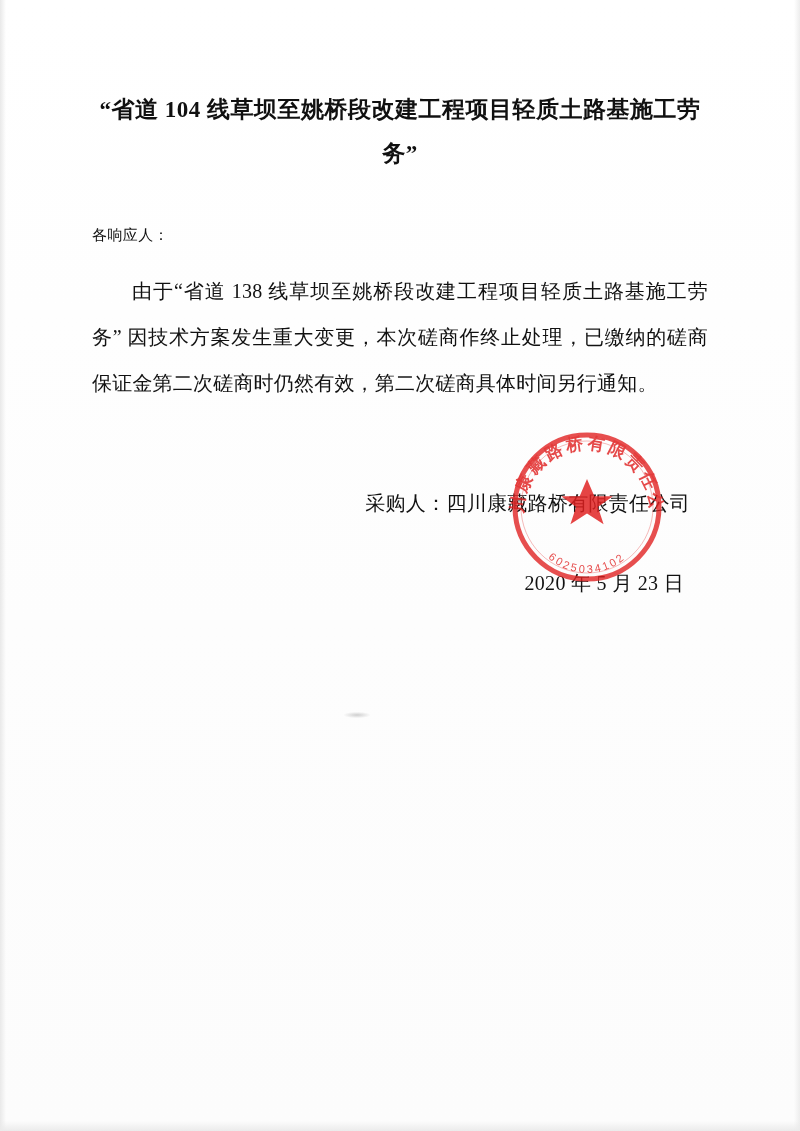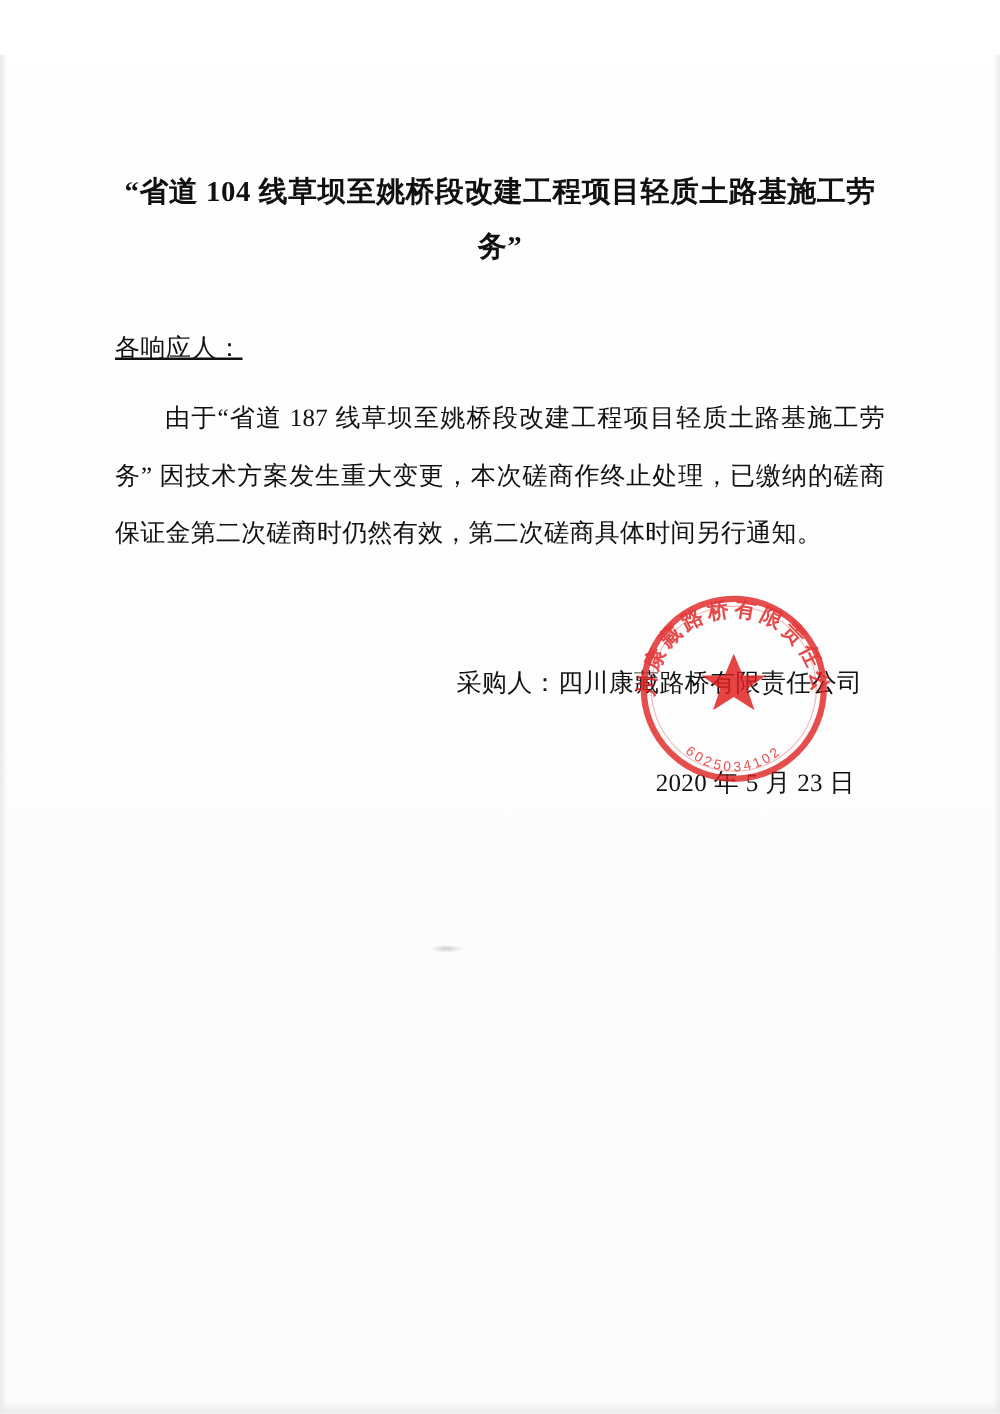--- a/index.html
+++ b/index.html
@@ -14,21 +14,20 @@
     color: #111111;
     position: relative;
     overflow: hidden;
   }
 
   
   .page {
     position: absolute;
     inset: 0;
     background: linear-gradient(180deg, #ffffff 0%, #fdfdfd 55%, #fcfcfc 100%);
-    margin-top: 44px;
   }
 
   .scan-edge-left {
     position: absolute;
     left: 0; top: 0; bottom: 0;
     width: 6px;
     background: linear-gradient(90deg, #e9e9e9 0%, rgba(255,255,255,0) 100%);
     pointer-events: none;
   }
   .scan-edge-right {
@@ -61,24 +60,23 @@
     letter-spacing: 0.5px;
     color: #101010;
     font-family: "Liberation Serif", "DejaVu Serif", serif;
   }
   .doc-title .line2 {
     display: block;
   }
 
   .salutation {
     margin-top: 42px;
-    font-size: 20px;
+    font-size: 15px;
     line-height: 34px;
     letter-spacing: 0.4px;
-    text-decoration: underline;
   }
 
   .body-para {
     margin-top: 16px;
     font-size: 20px;
     line-height: 46px;
     text-align: justify;
     text-justify: inter-ideograph;
     text-indent: 40px;
     letter-spacing: 0.2px;
@@ -135,21 +133,21 @@
   <div class="scan-edge-bottom"></div>
 
   <div class="content">
 
     <div class="doc-title">
       <span class="line1">“省道 104 线草坝至姚桥段改建工程项目轻质土路基施工劳务”</span>
     </div>
 
     <div class="salutation">各响应人：</div>
 
-    <div class="body-para">由于“省道 187 线草坝至姚桥段改建工程项目轻质土路基施工劳务” 因技术方案发生重大变更，本次磋商作终止处理，已缴纳的磋商保证金第二次磋商时仍然有效，第二次磋商具体时间另行通知。</div>
+    <div class="body-para">由于“省道 138 线草坝至姚桥段改建工程项目轻质土路基施工劳务” 因技术方案发生重大变更，本次磋商作终止处理，已缴纳的磋商保证金第二次磋商时仍然有效，第二次磋商具体时间另行通知。</div>
 
     <div class="signature-block">
       <div class="sign-org">采购人：四川康藏路桥有限责任公司</div>
       <div class="sign-date">2020 年 5 月 23 日</div>
     </div>
 
   </div>
 
   <div class="smudge"></div>
 

